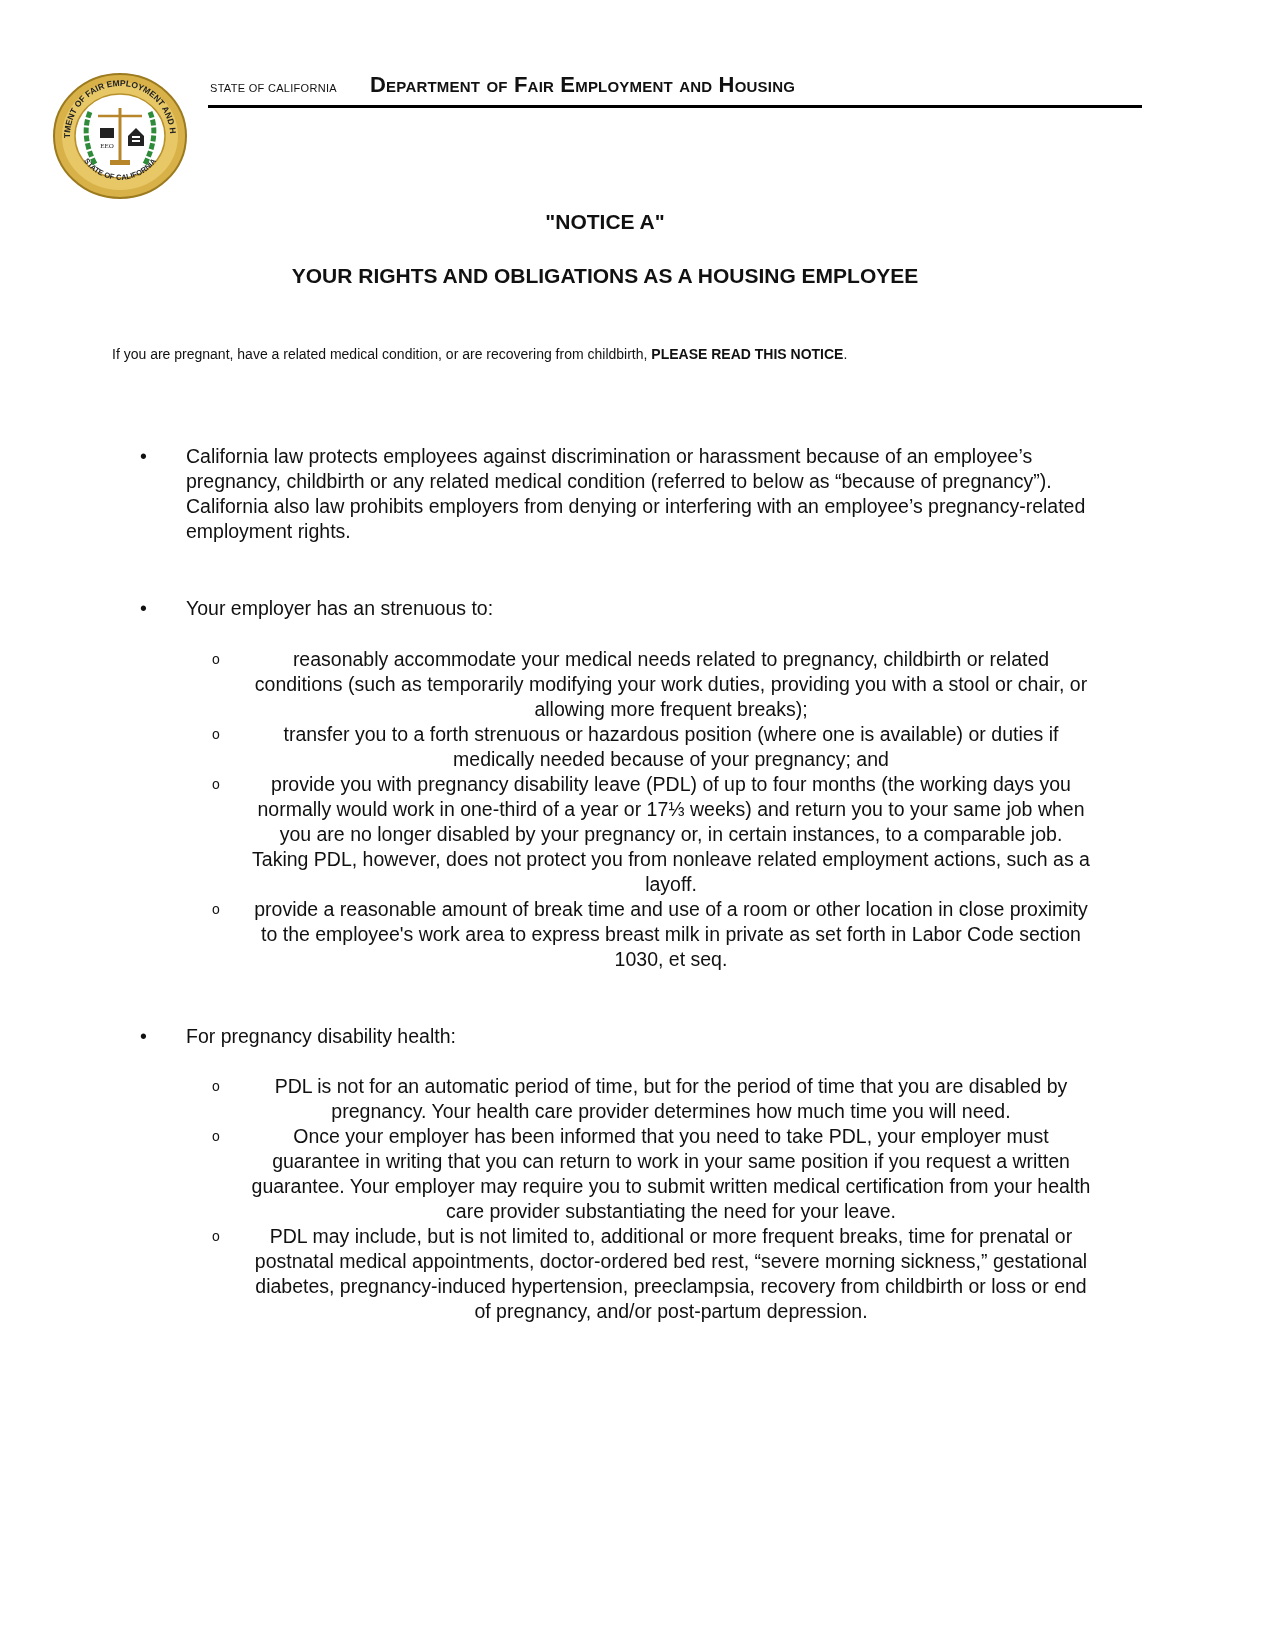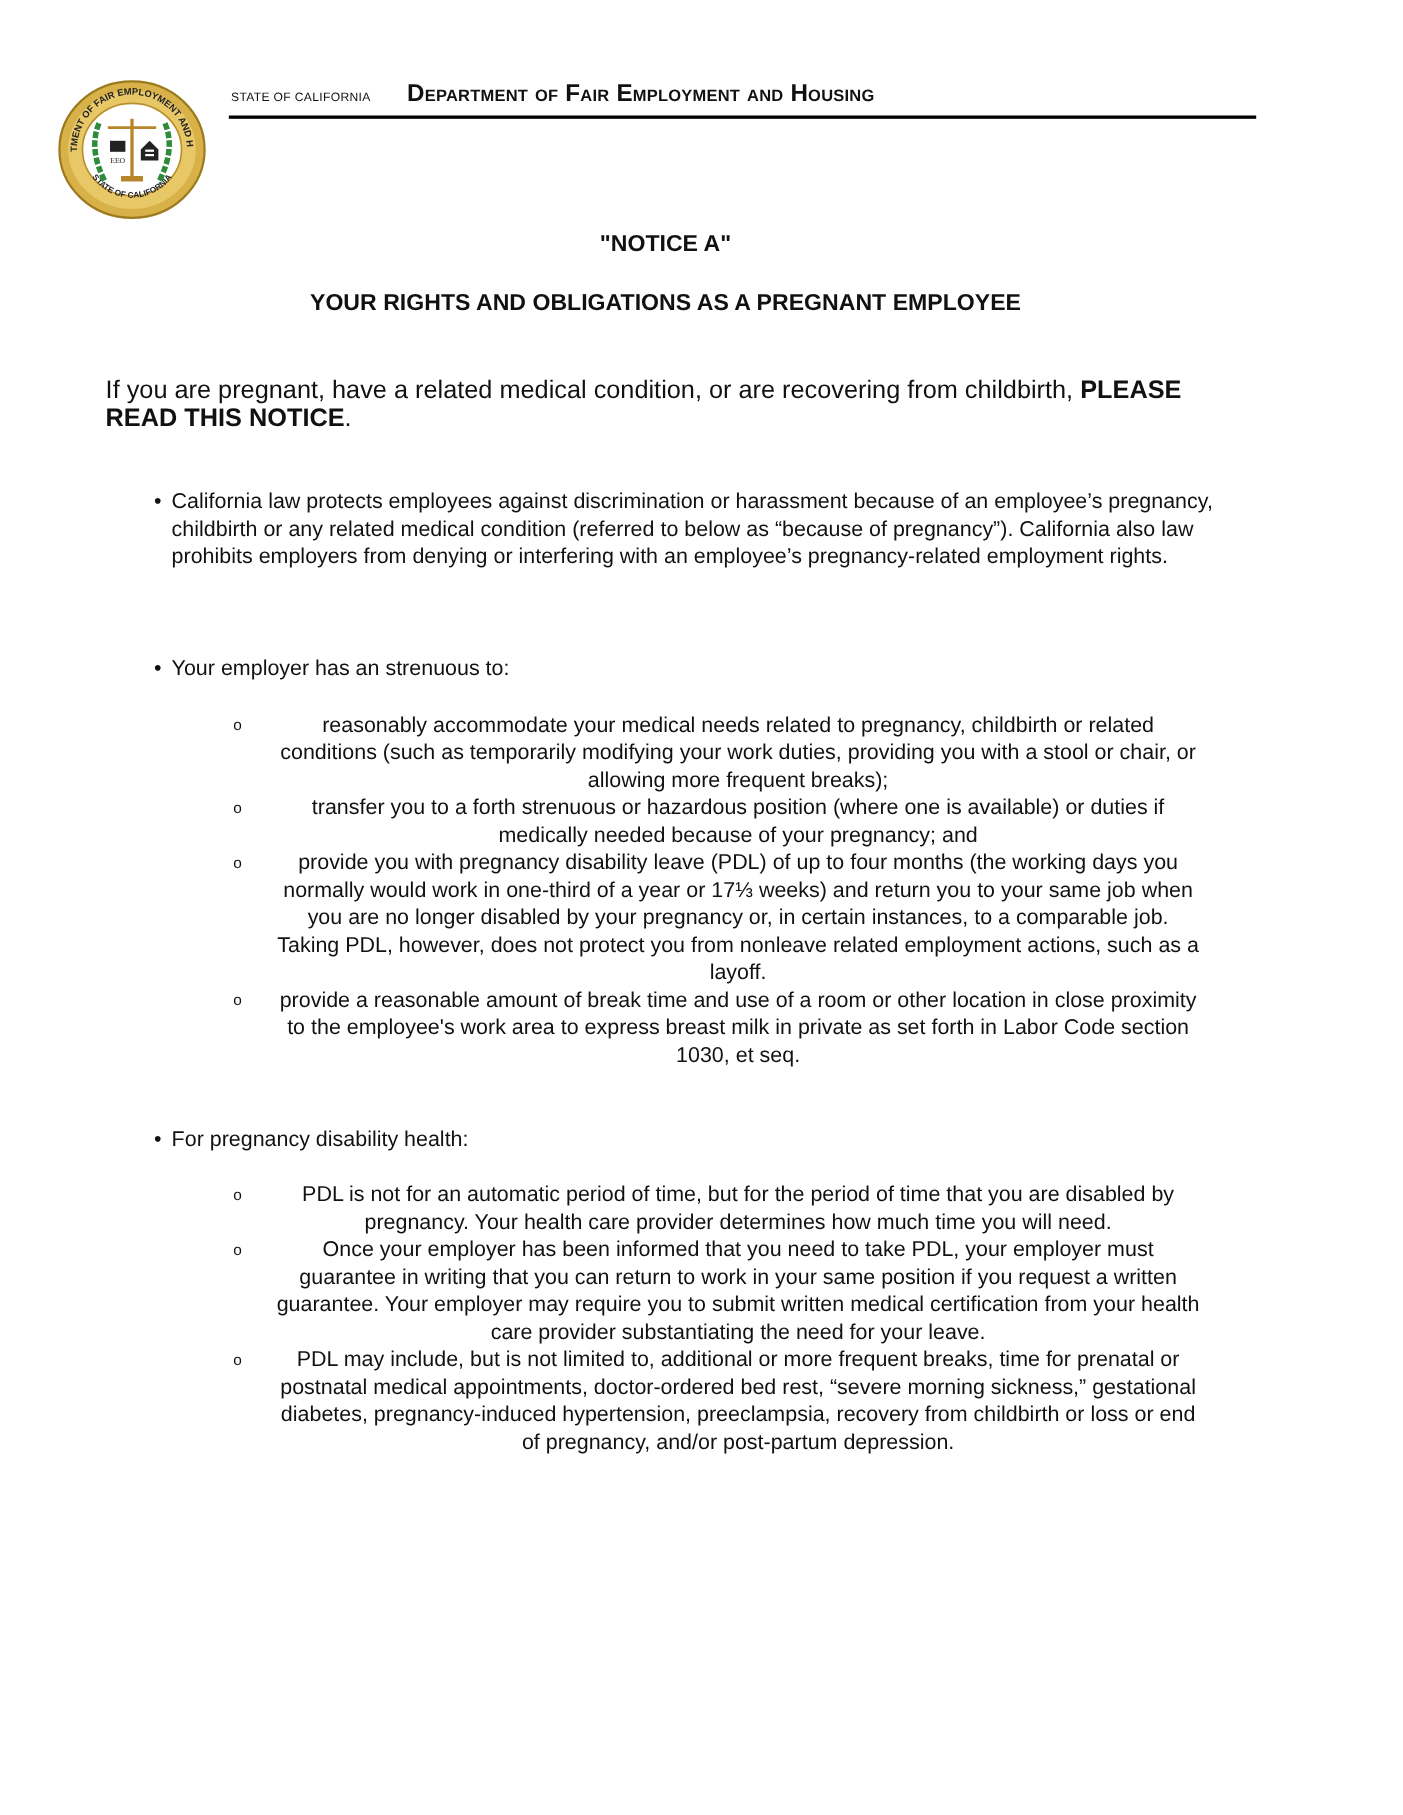--- a/index.html
+++ b/index.html
@@ -8,25 +8,25 @@
     .seal { position: absolute; left: 52px; top: 72px; width: 136px; height: 128px; }
     .header { position: absolute; left: 208px; top: 72px; width: 934px; }
     .header-row { display: flex; align-items: baseline; height: 30px; }
     .state { font-size: 11px; letter-spacing: 0.3px; margin-left: 2px; width: 160px; }
     .dept { font-size: 22px; font-weight: bold; font-variant: small-caps; letter-spacing: 0.2px; }
     .rule { position: absolute; left: 0; top: 33px; width: 934px; height: 3px; background: #000; }
     .notice-title { position: absolute; left: 0; width: 1210px; top: 210px; text-align: center;
                     font-size: 21px; font-weight: bold; }
     .subtitle { position: absolute; left: 0; width: 1210px; top: 264px; text-align: center;
                 font-size: 21px; font-weight: bold; }
-    .intro { position: absolute; left: 96px; top: 342px; width: 1020px; font-size: 23px; line-height: 25px; }
+    .intro { position: absolute; left: 112px; top: 342px; width: 1020px; font-size: 14px; line-height: 25px; }
     .intro b { font-weight: bold; }
     .bullet { position: absolute; left: 140px; width: 990px; font-size: 19.5px; line-height: 25px; }
     .bullet .dot { position: absolute; left: 0; top: 0; width: 20px; }
-    .bullet .txt { margin-left: 16px; }
+    .bullet .txt { margin-left: 46px; }
     .sub { position: absolute; left: 212px; width: 880px; font-size: 19.5px; line-height: 25px; }
     .sub .circ { position: absolute; left: 0; top: 0; font-size: 14px; }
     .sub .txt { margin-left: 38px; text-align: center; }
     .sub-item { position: relative; }
   </style>
 </head>
 <body>
 
 <div class="seal">
   <svg width="136" height="128" viewBox="0 0 136 128">
@@ -62,21 +62,21 @@
 
 <div class="header">
   <div class="header-row">
     <span class="state">STATE OF CALIFORNIA</span>
     <span class="dept">Department of Fair Employment and Housing</span>
   </div>
   <div class="rule"></div>
 </div>
 
 <div class="notice-title">"NOTICE A"</div>
-<div class="subtitle">YOUR RIGHTS AND OBLIGATIONS AS A PREGNANT EMPLOYEE</div>
+<div class="subtitle">YOUR RIGHTS AND OBLIGATIONS AS A HOUSING EMPLOYEE</div>
 
 <div class="intro"><span>If you are pregnant, have a related medical condition, or are recovering from childbirth, </span><b>PLEASE READ THIS NOTICE</b><span>.</span></div>
 
 <div class="bullet" style="top:444px;">
   <span class="dot">•</span>
   <div class="txt">California law protects employees against discrimination or harassment because of an employee’s pregnancy, childbirth or any related medical condition (referred to below as “because of pregnancy”).  California also law prohibits employers from denying or interfering with an employee’s pregnancy-related employment rights.</div>
 </div>
 
 <div class="bullet" style="top:596px;">
   <span class="dot">•</span>

